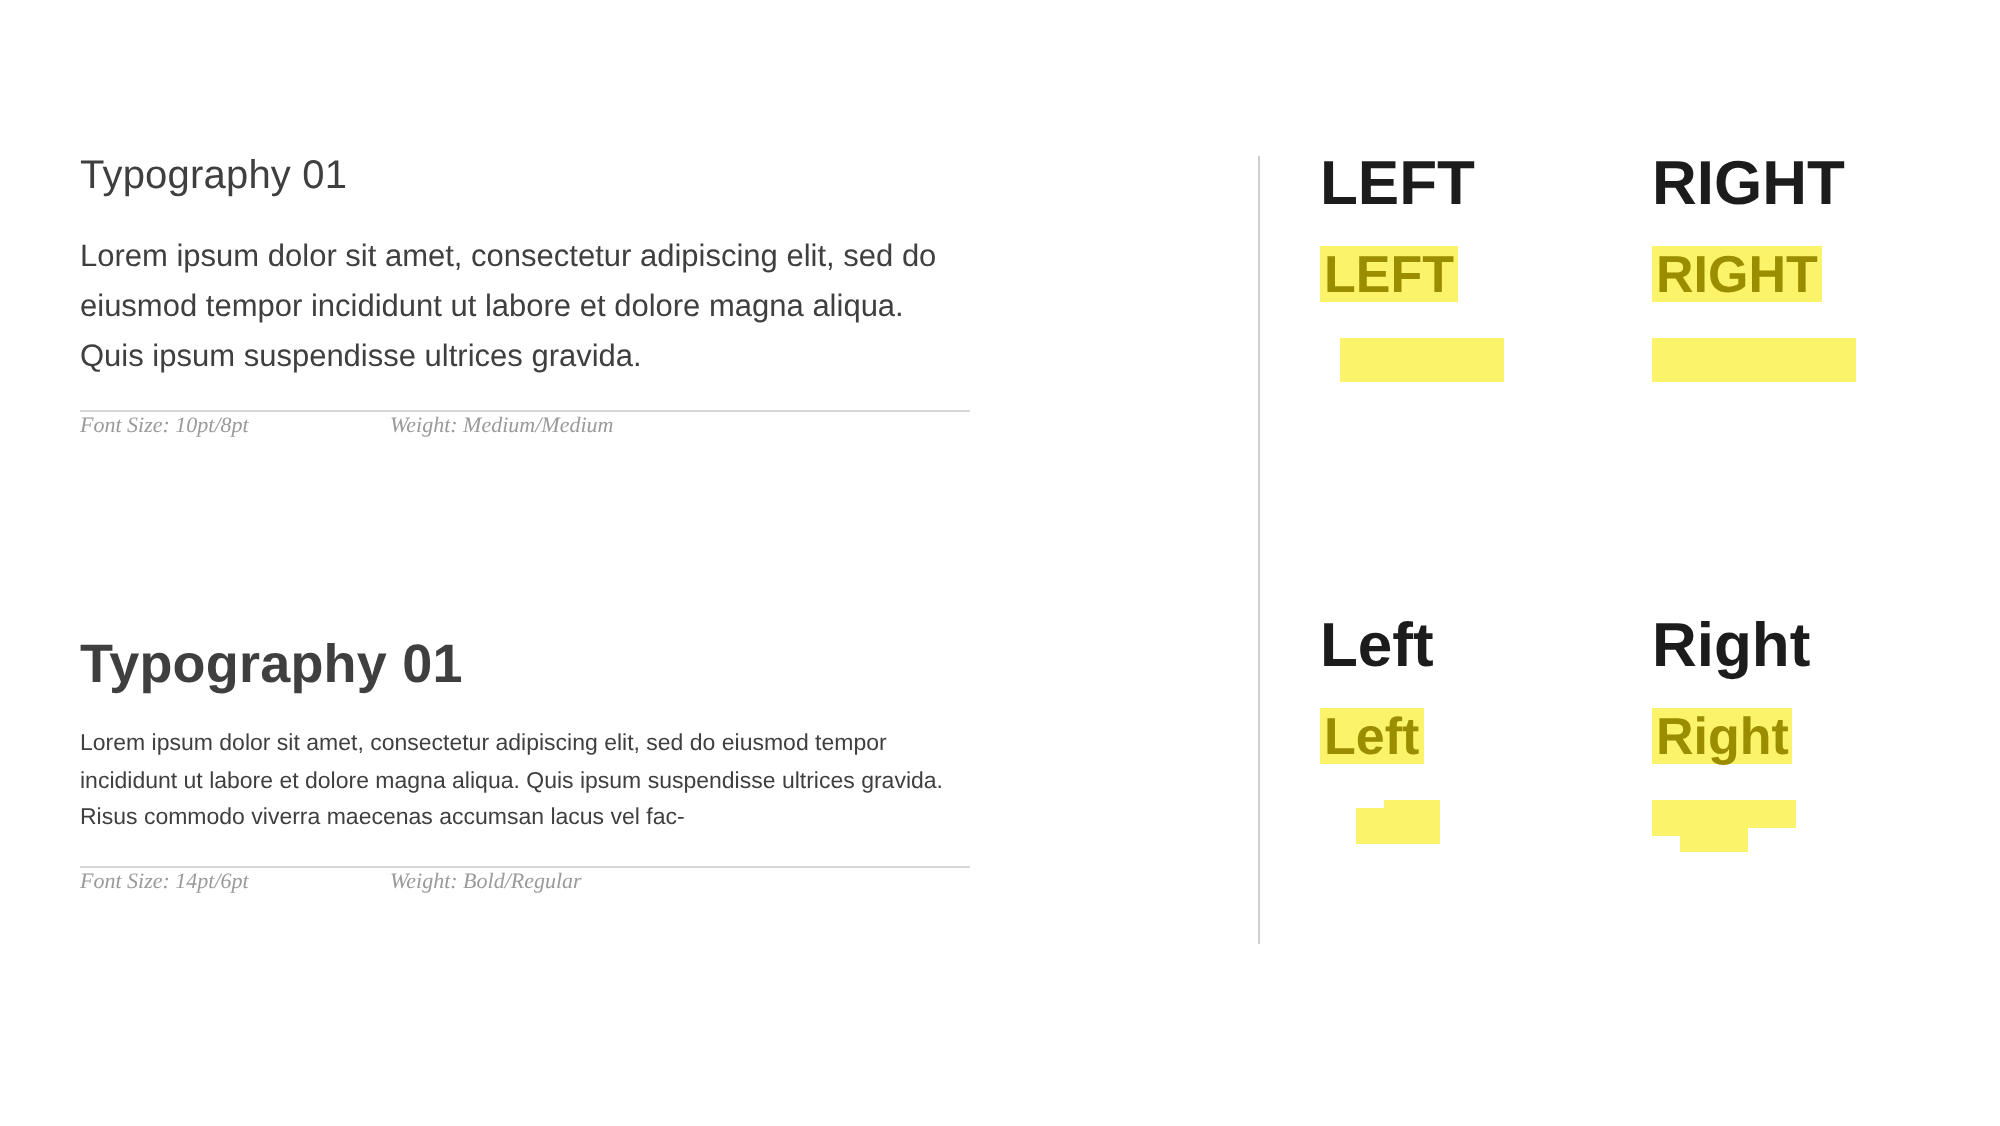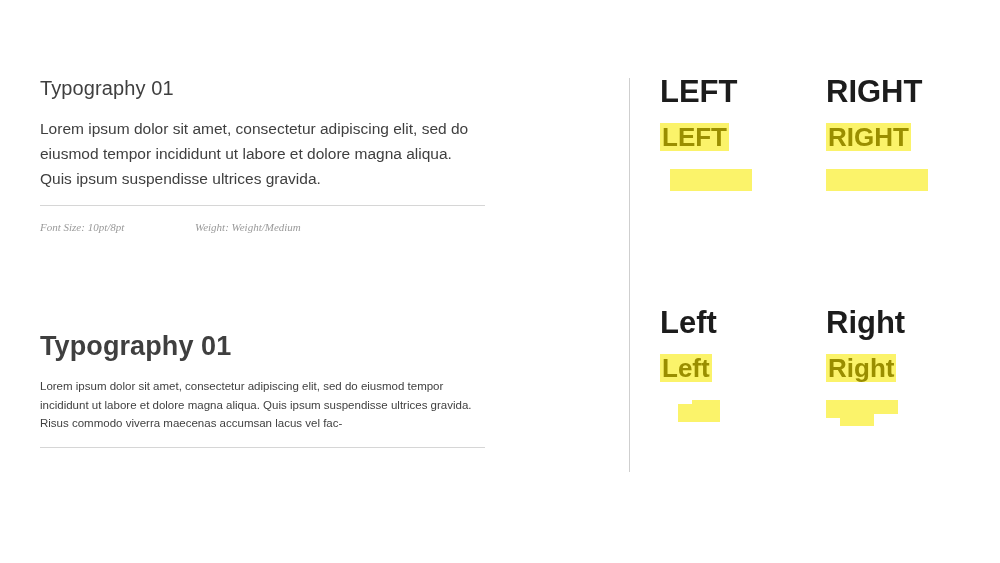--- a/index.html
+++ b/index.html
@@ -65,21 +65,21 @@
   }
 
   .rule {
     border: 0;
     border-top: 1px solid #d6d6d6;
     margin: 14px 0 0 0;
     width: 445px;
   }
   .meta-row {
     display: flex;
-    margin-top: 15px;
+    margin-top: 1px;
     font-size: 11px;
     font-style: italic;
     color: #9a9a9a;
     font-family: "Liberation Serif", serif;
   }
   .meta-size { width: 155px; }
   .meta-weight { }
 
   
   .v-divider {
@@ -154,28 +154,32 @@
 <div class="canvas">
 
   <div class="left-col">
 
     <div class="spec-block">
       <h2 class="spec-title-sm">Typography 01</h2>
       <p class="spec-body-sm">Lorem ipsum dolor sit amet, consectetur adipiscing elit, sed do eiusmod tempor incididunt ut labore et dolore magna aliqua. Quis ipsum suspendisse ultrices gravida.</p>
       <hr class="rule">
       <div class="meta-row">
         <span class="meta-size">Font Size: 10pt/8pt</span>
-        <span class="meta-weight">Weight: Weight/Medium</span>
+        <span class="meta-weight">Weight: Medium/Medium</span>
       </div>
     </div>
 
     <div class="spec-block">
       <h2 class="spec-title-lg">Typography 01</h2>
       <p class="spec-body-lg">Lorem ipsum dolor sit amet, consectetur adipiscing elit, sed do eiusmod tempor incididunt ut labore et dolore magna aliqua. Quis ipsum suspendisse ultrices gravida. Risus commodo viverra maecenas accumsan lacus vel fac-</p>
       <hr class="rule">
+      <div class="meta-row">
+        <span class="meta-size">Font Size: 14pt/6pt</span>
+        <span class="meta-weight">Weight: Bold/Regular</span>
+      </div>
     </div>
 
   </div>
 
   <div class="v-divider"></div>
 
   <div class="right-col">
     <div class="align-grid">
 
       <div class="align-cell caps">

